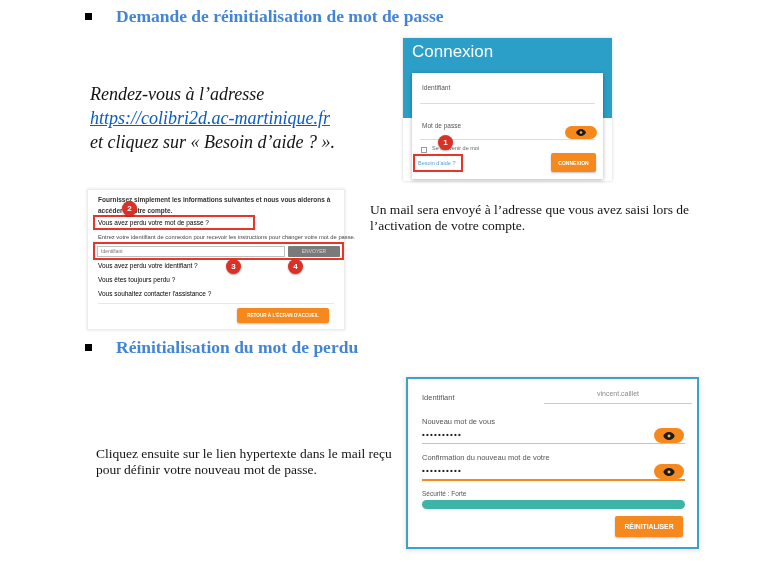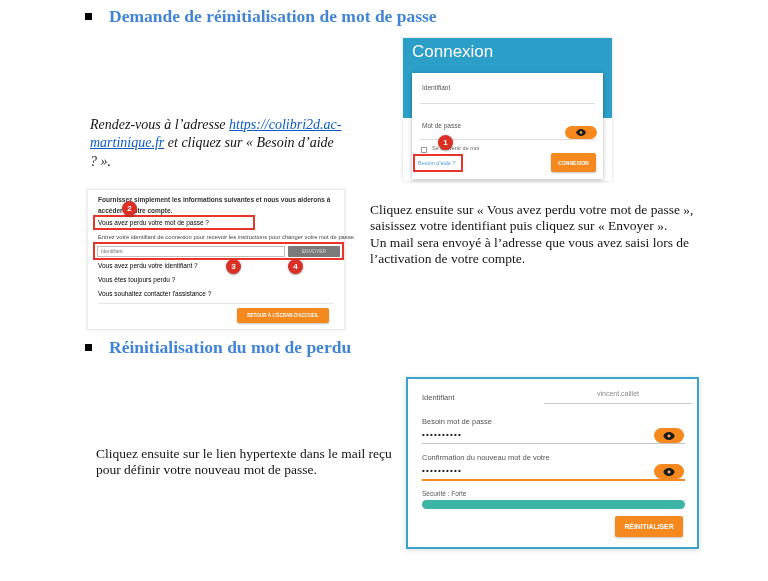--- a/index.html
+++ b/index.html
@@ -1,25 +1,25 @@
 <!DOCTYPE html>
 <html><head>
 <meta charset="utf-8">
 <style>
   * { margin:0; padding:0; box-sizing:border-box; }
   html,body { width:768px; height:581px; background:#fff; overflow:hidden;
               font-family:"Liberation Serif", serif; }
   .abs { position:absolute; }
 
   
-  .doc-heading { display:flex; align-items:flex-start; gap:17px;
+  .doc-heading { display:flex; align-items:flex-start; gap:24px;
     color:#4285d6; font-weight:bold; font-size:17.5px; }
   .bullet-sq { width:7px; height:7px; background:#000; margin-top:7px; flex:none; }
   .doc-par { font-size:13.5px; line-height:1.22; color:#141414; }
-  .doc-par.italic { font-style:italic; font-size:14px; line-height:1.32;margin-top:33px; }
+  .doc-par.italic { font-style:italic; font-size:18px; line-height:1.32; }
   .doc-link { color:#0b5bc5; text-decoration:underline; overflow-wrap:break-word; }
 
   
   .shot { position:absolute; background:#fff;
     font-family:"Liberation Sans", sans-serif; }
   .badge { position:absolute; width:15px; height:15px; border-radius:50%;
     background:#da3025; color:#fff; font:bold 8px "Liberation Sans",sans-serif;
     display:flex; align-items:center; justify-content:center; z-index:6;
     box-shadow:0 1px 2px rgba(0,0,0,.35); }
   .ann { position:absolute; border:2px solid #e8352a; z-index:5; }
@@ -73,21 +73,20 @@
 <div class="abs doc-heading" style="left:85px; top:6px;">
   <div class="bullet-sq"></div>
   <span>Demande de réinitialisation de mot de passe</span>
 </div>
 
 <div class="abs doc-par italic" style="left:90px; top:83px; width:252px;">
   <span>Rendez-vous à l’adresse </span><a href="#" class="doc-link" style="font-style:italic;">https://colibri2d.ac-martinique.fr</a><span> et cliquez sur « Besoin d’aide ? ».</span>
 </div>
 
 <div class="abs doc-par" style="left:370px; top:202px; width:350px;">
-  <div>Cliquez ensuite sur « Vous avez perdu votre mot de passe », saisissez votre identifiant puis cliquez sur « Envoyer ».</div>
   <div>Un mail sera envoyé à l’adresse que vous avez saisi lors de l’activation de votre compte.</div>
 </div>
 
 <div class="abs doc-heading" style="left:85px; top:337px;">
   <div class="bullet-sq"></div>
   <span>Réinitialisation du mot de perdu</span>
 </div>
 
 <div class="abs doc-par" style="left:88px; top:446px; width:318px;margin-left:8px;">Cliquez ensuite sur le lien hypertexte dans le mail reçu pour définir votre nouveau mot de passe.</div>
 
@@ -140,21 +139,21 @@
   <div class="hp-link" style="top:100px;">Vous souhaitez contacter l'assistance ?</div>
 
   <div class="hairline" style="left:10px; right:10px; top:113px; border-color:#e7e7e7;"></div>
   <div class="orange-btn" style="right:15px; top:118px; width:92px; height:15px; font-size:4.6px;">RETOUR À L'ÉCRAN D'ACCUEIL</div>
 </div>
 
 <div class="shot" id="reset">
   <div class="rs-label" style="top:14px;">Identifiant</div>
   <div id="rs-idval">vincent.caillet</div>
 
-  <div class="rs-label" style="top:38px;">Besoin mot de passe</div>
+  <div class="rs-label" style="top:38px;">Nouveau mot de vous</div>
   <div class="rs-dots" style="top:51px;">••••••••••</div>
   <div class="rs-line" style="top:64px;"></div>
   <div class="eye-pill" style="right:13px; top:49px; width:30px; height:15px;">
     <svg width="12" height="8" viewBox="0 0 10 7">
         <path d="M5 0C2.8 0 1 1.4 0 3.5 1 5.6 2.8 7 5 7s4-1.4 5-3.5C9 1.4 7.2 0 5 0z" fill="#1b1b1b"></path>
         <circle cx="5" cy="3.5" r="1.3" fill="#f5b36b"></circle>
       </svg>
   </div>
 
   <div class="rs-label" style="top:74px;">Confirmation du nouveau mot de votre</div>

